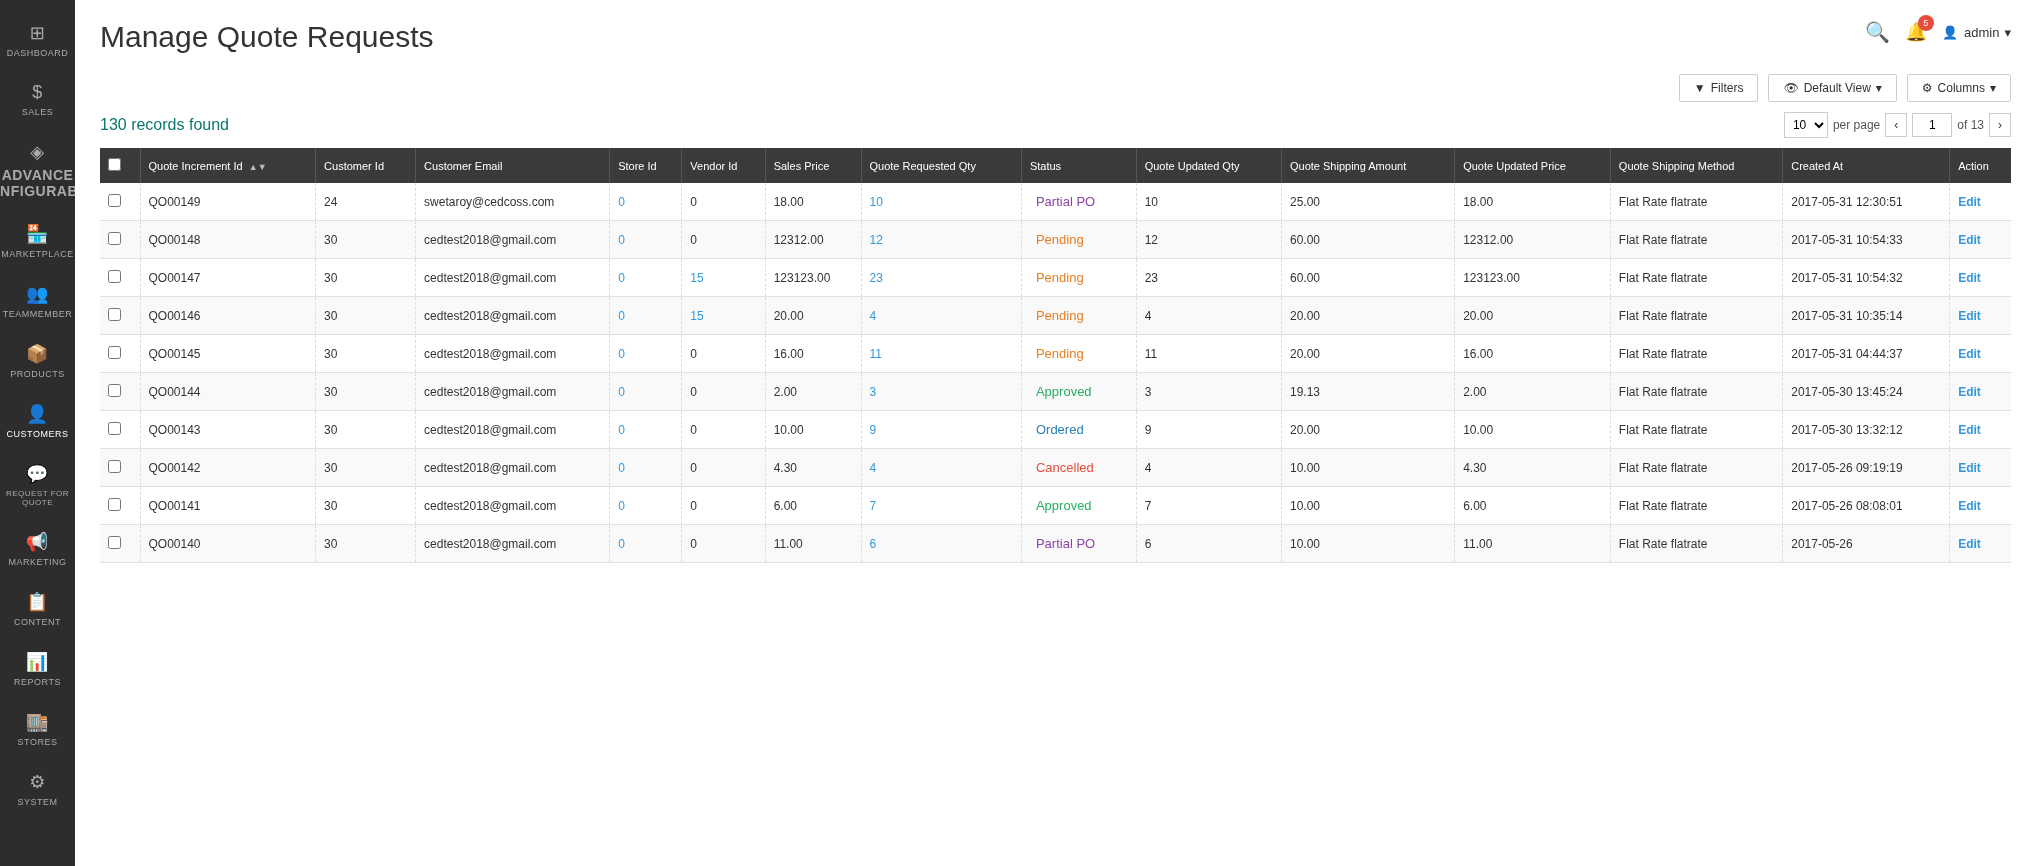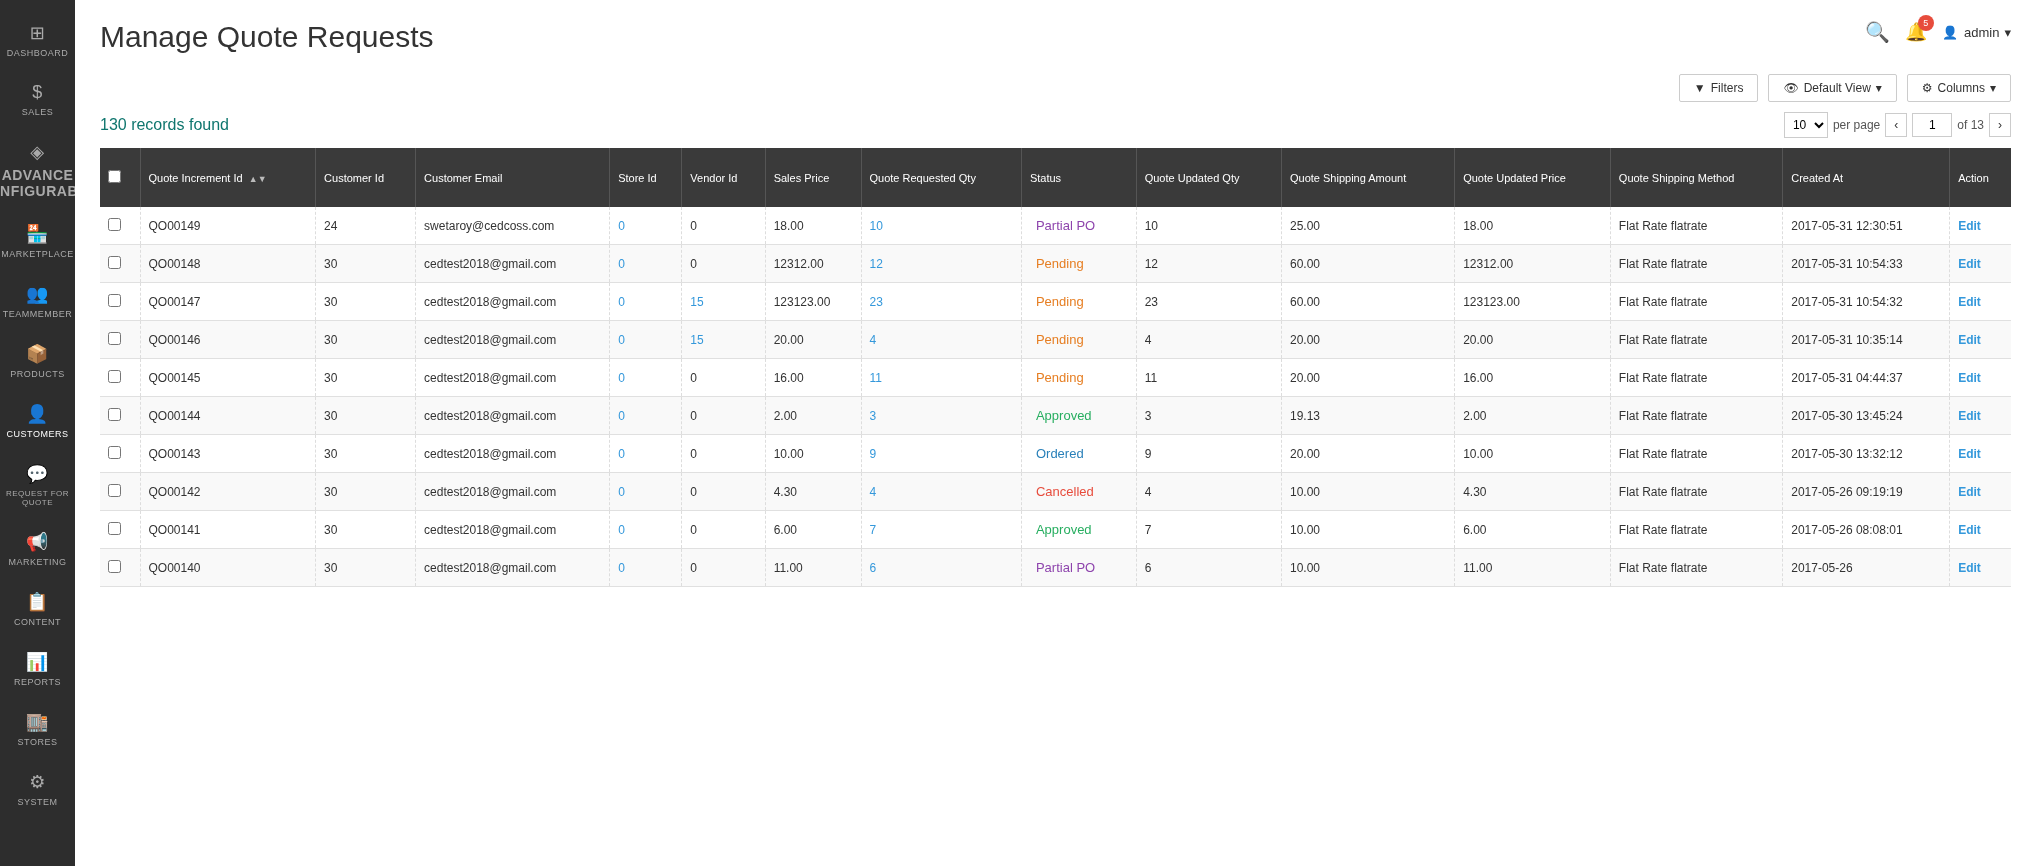--- a/index.html
+++ b/index.html
@@ -156,21 +156,21 @@
     .data-table {
       width: 100%;
       border-collapse: collapse;
       font-size: 12px;
     }
     .data-table thead tr {
       background: #3a3a3a;
       color: #fff;
     }
     .data-table thead th {
-      padding: 22px 8px;
+      padding: 10px 8px;
       text-align: left;
       font-weight: 400;
       white-space: normal;
       border-right: 1px solid #555;
       font-size: 11px;
       vertical-align: middle;
     }
     .data-table thead th:last-child { border-right: none; }
     .data-table tbody tr {
       border-bottom: 1px solid #e0e0e0;

